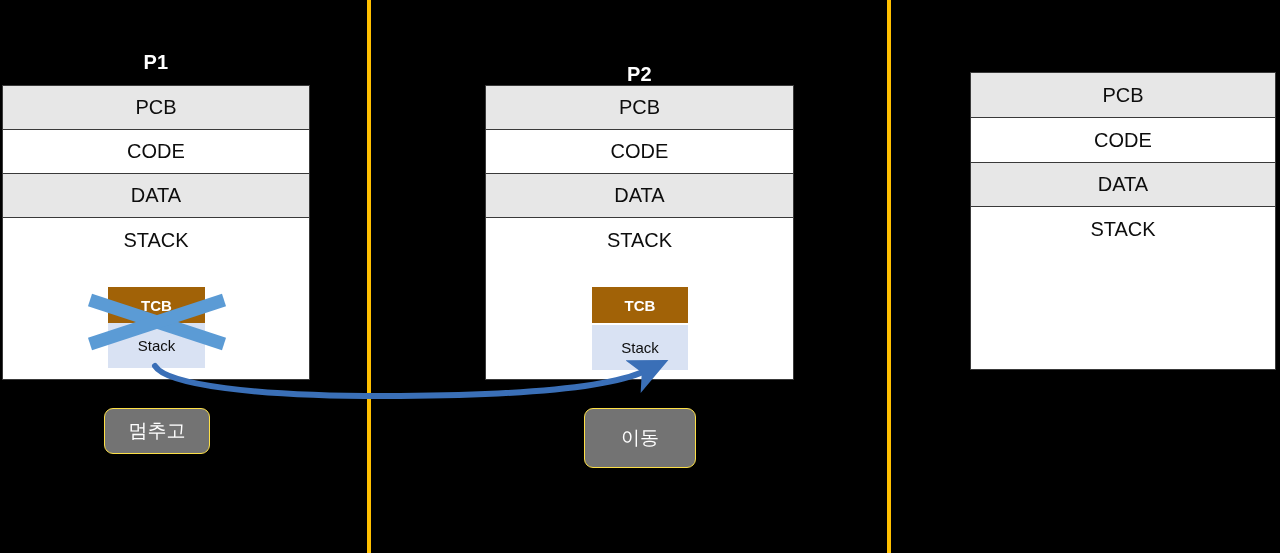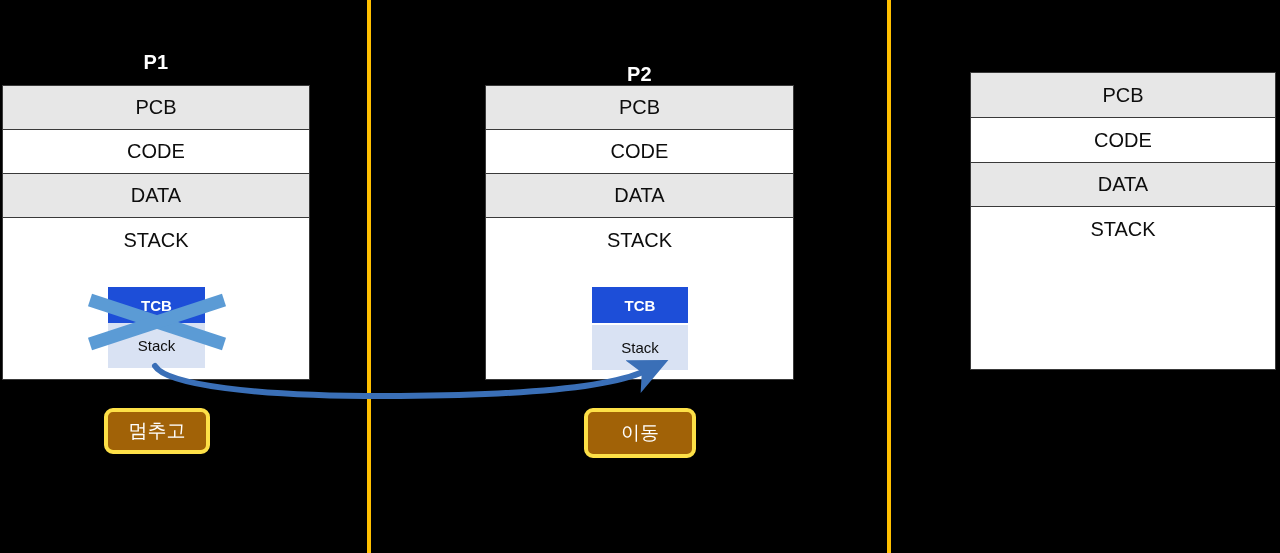--- a/index.html
+++ b/index.html
@@ -64,21 +64,21 @@
     text-align:center;
     color:#0D0D0D;
     font-size:20px;
     line-height:44px;
   }
 
   
   .tcb-group{position:absolute;}
   .tcb{
     box-sizing:border-box;
-    background:#1d4ed8;
+    background:#a16207;
     color:#FFFFFF;
     font-weight:bold;
     font-size:15px;
     display:flex;align-items:center;justify-content:center;
     width:100%;
   }
   .tstack{
     box-sizing:border-box;
     background:#D9E2F3;
     color:#0D0D0D;
@@ -90,22 +90,22 @@
   
   .x-mark{position:absolute;pointer-events:none;}
 
   
   .arrow-layer{position:absolute;left:0;top:0;width:1280px;height:553px;pointer-events:none;}
 
   
   .callout{
     position:absolute;
     box-sizing:border-box;
-    background:#a16207;
-    border:4px solid #fde047;
+    background:#737373;
+    border:1px solid #fde047;
     border-radius:9px;
     color:#FFFFFF;
     font-size:19px;
     display:flex;align-items:center;justify-content:center;
     white-space:nowrap;
   }
 </style>
 </head>
 <body>
 
@@ -146,21 +146,21 @@
     <div class="stack-region" style="height:160px;">
       <div class="stack-label">STACK</div>
     </div>
   </div>
 
   <div class="tcb-group" style="left:592px;top:287px;width:96px;">
     <div class="tcb" style="height:36px;">TCB</div>
     <div class="tstack" style="height:45px;margin-top:2px;">Stack</div>
   </div>
 
-  <div class="callout" style="left:584px;top:408px;width:112px;height:50px;">이동</div>
+  <div class="callout" style="left:584px;top:408px;width:112px;height:60px;">이동</div>
 
   <div class="proc-title" style="left:970px;width:306px;top:40px;margin-top:41px;">P3</div>
 
   <div class="proc-box" style="left:970px;top:72px;width:306px;height:298px;">
     <div class="seg shaded" style="height:45px;">PCB</div>
     <div class="seg" style="height:45px;">CODE</div>
     <div class="seg shaded" style="height:44px;">DATA</div>
     <div class="stack-region" style="height:162px;">
       <div class="stack-label">STACK</div>
     </div>

